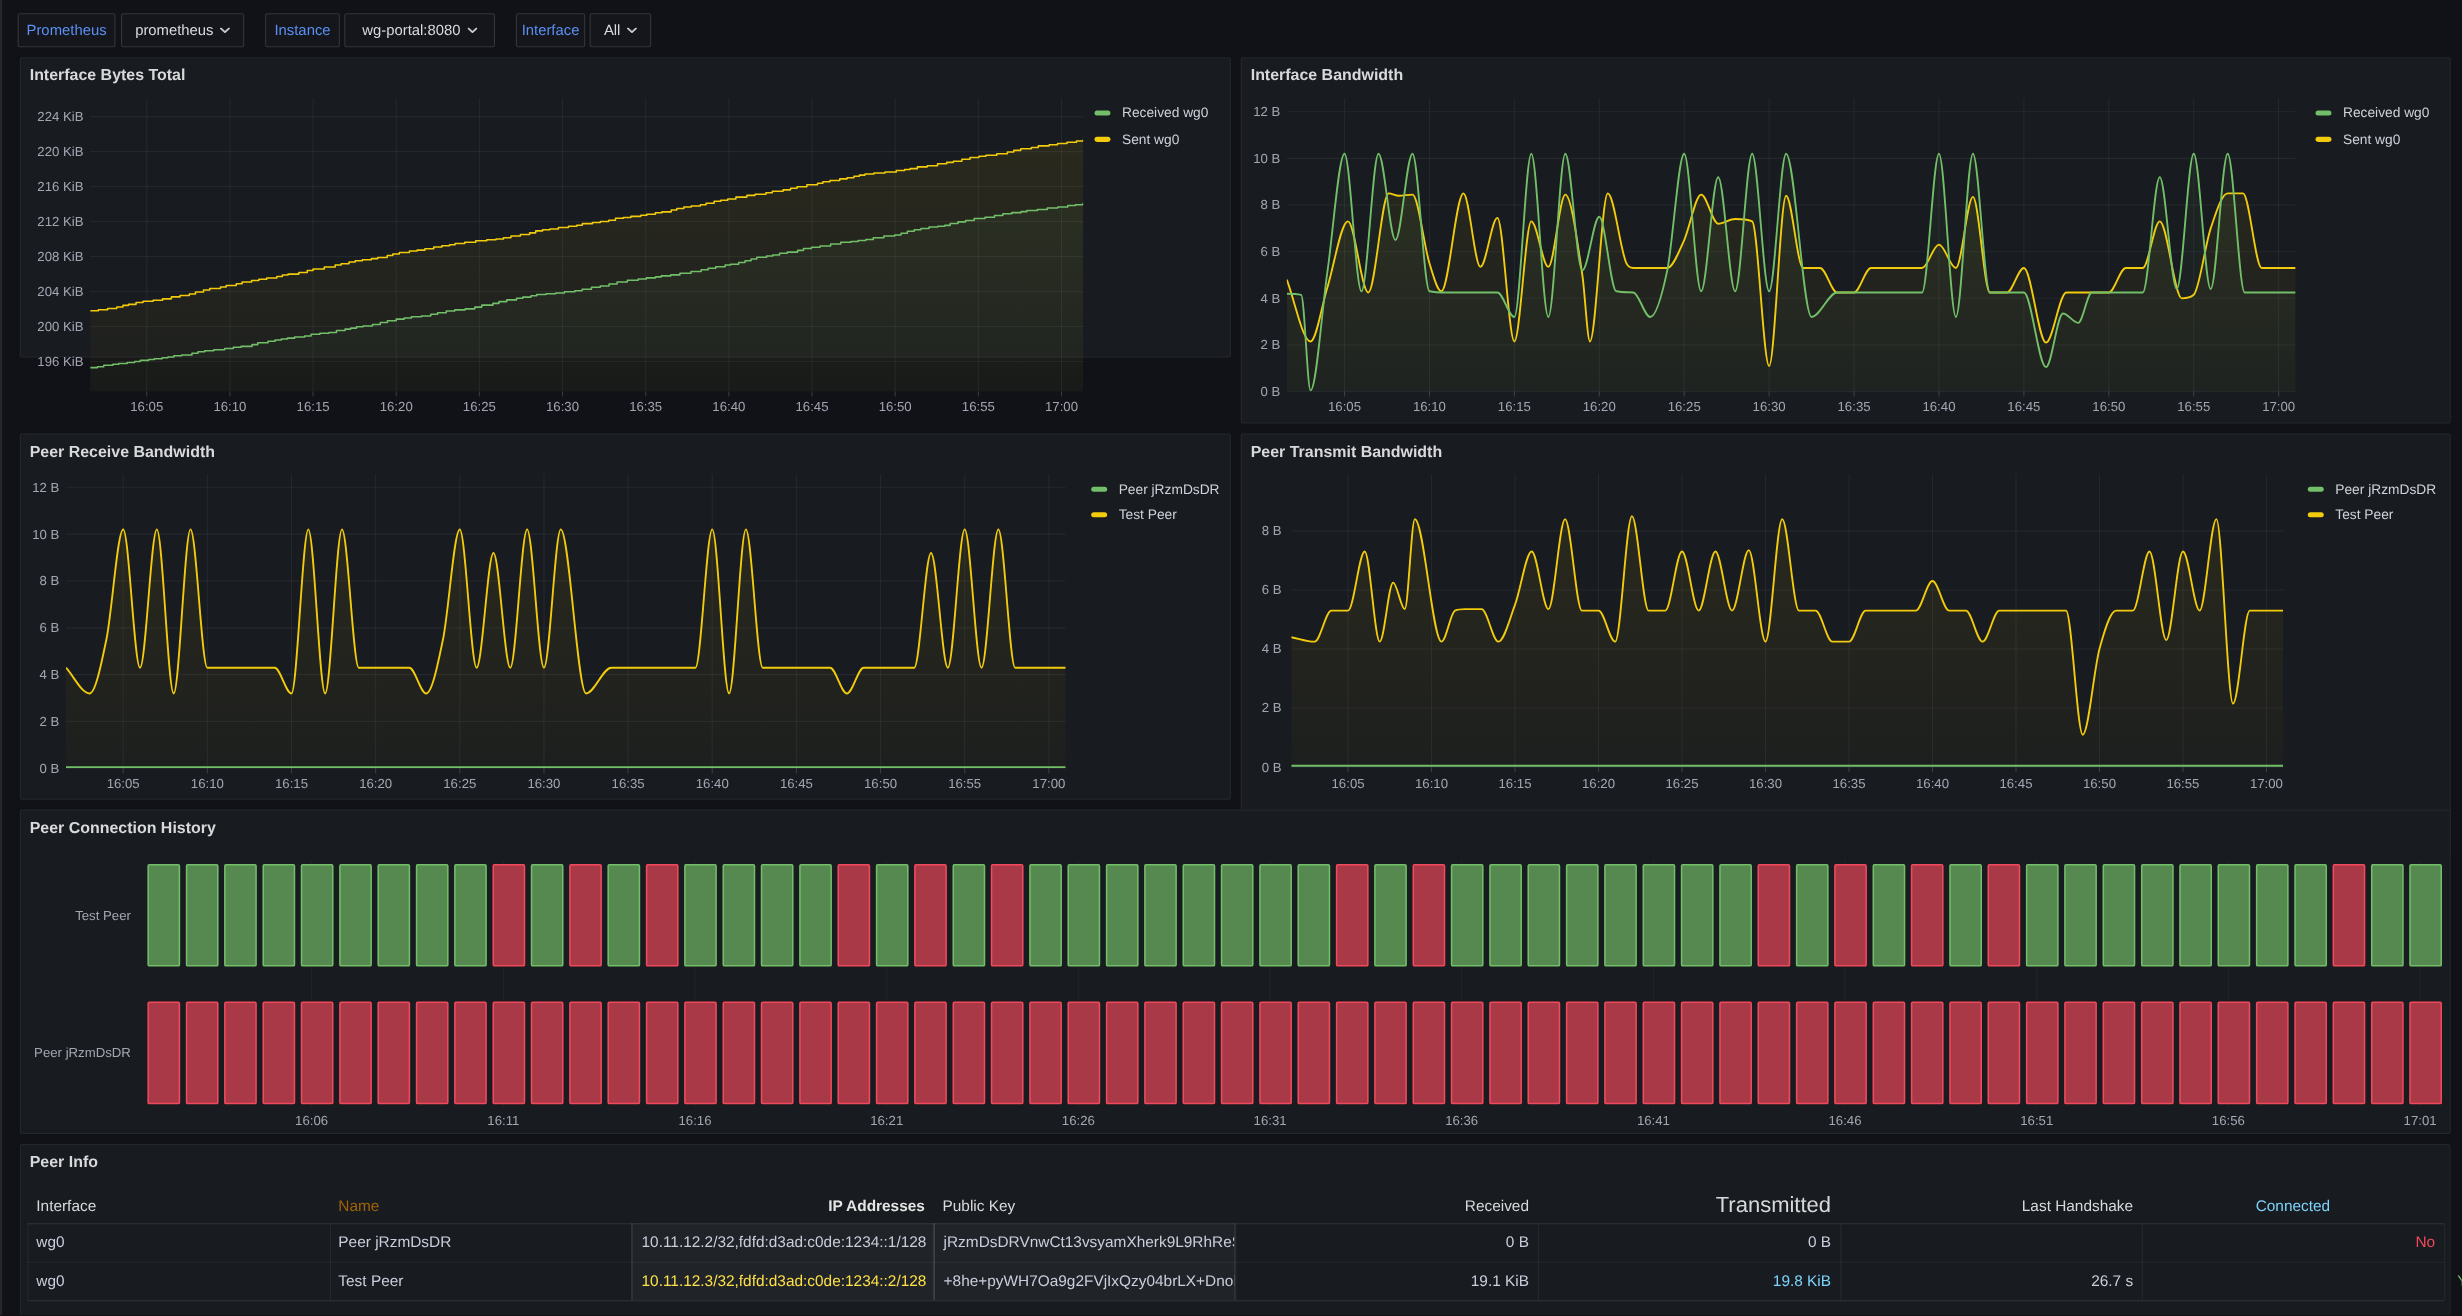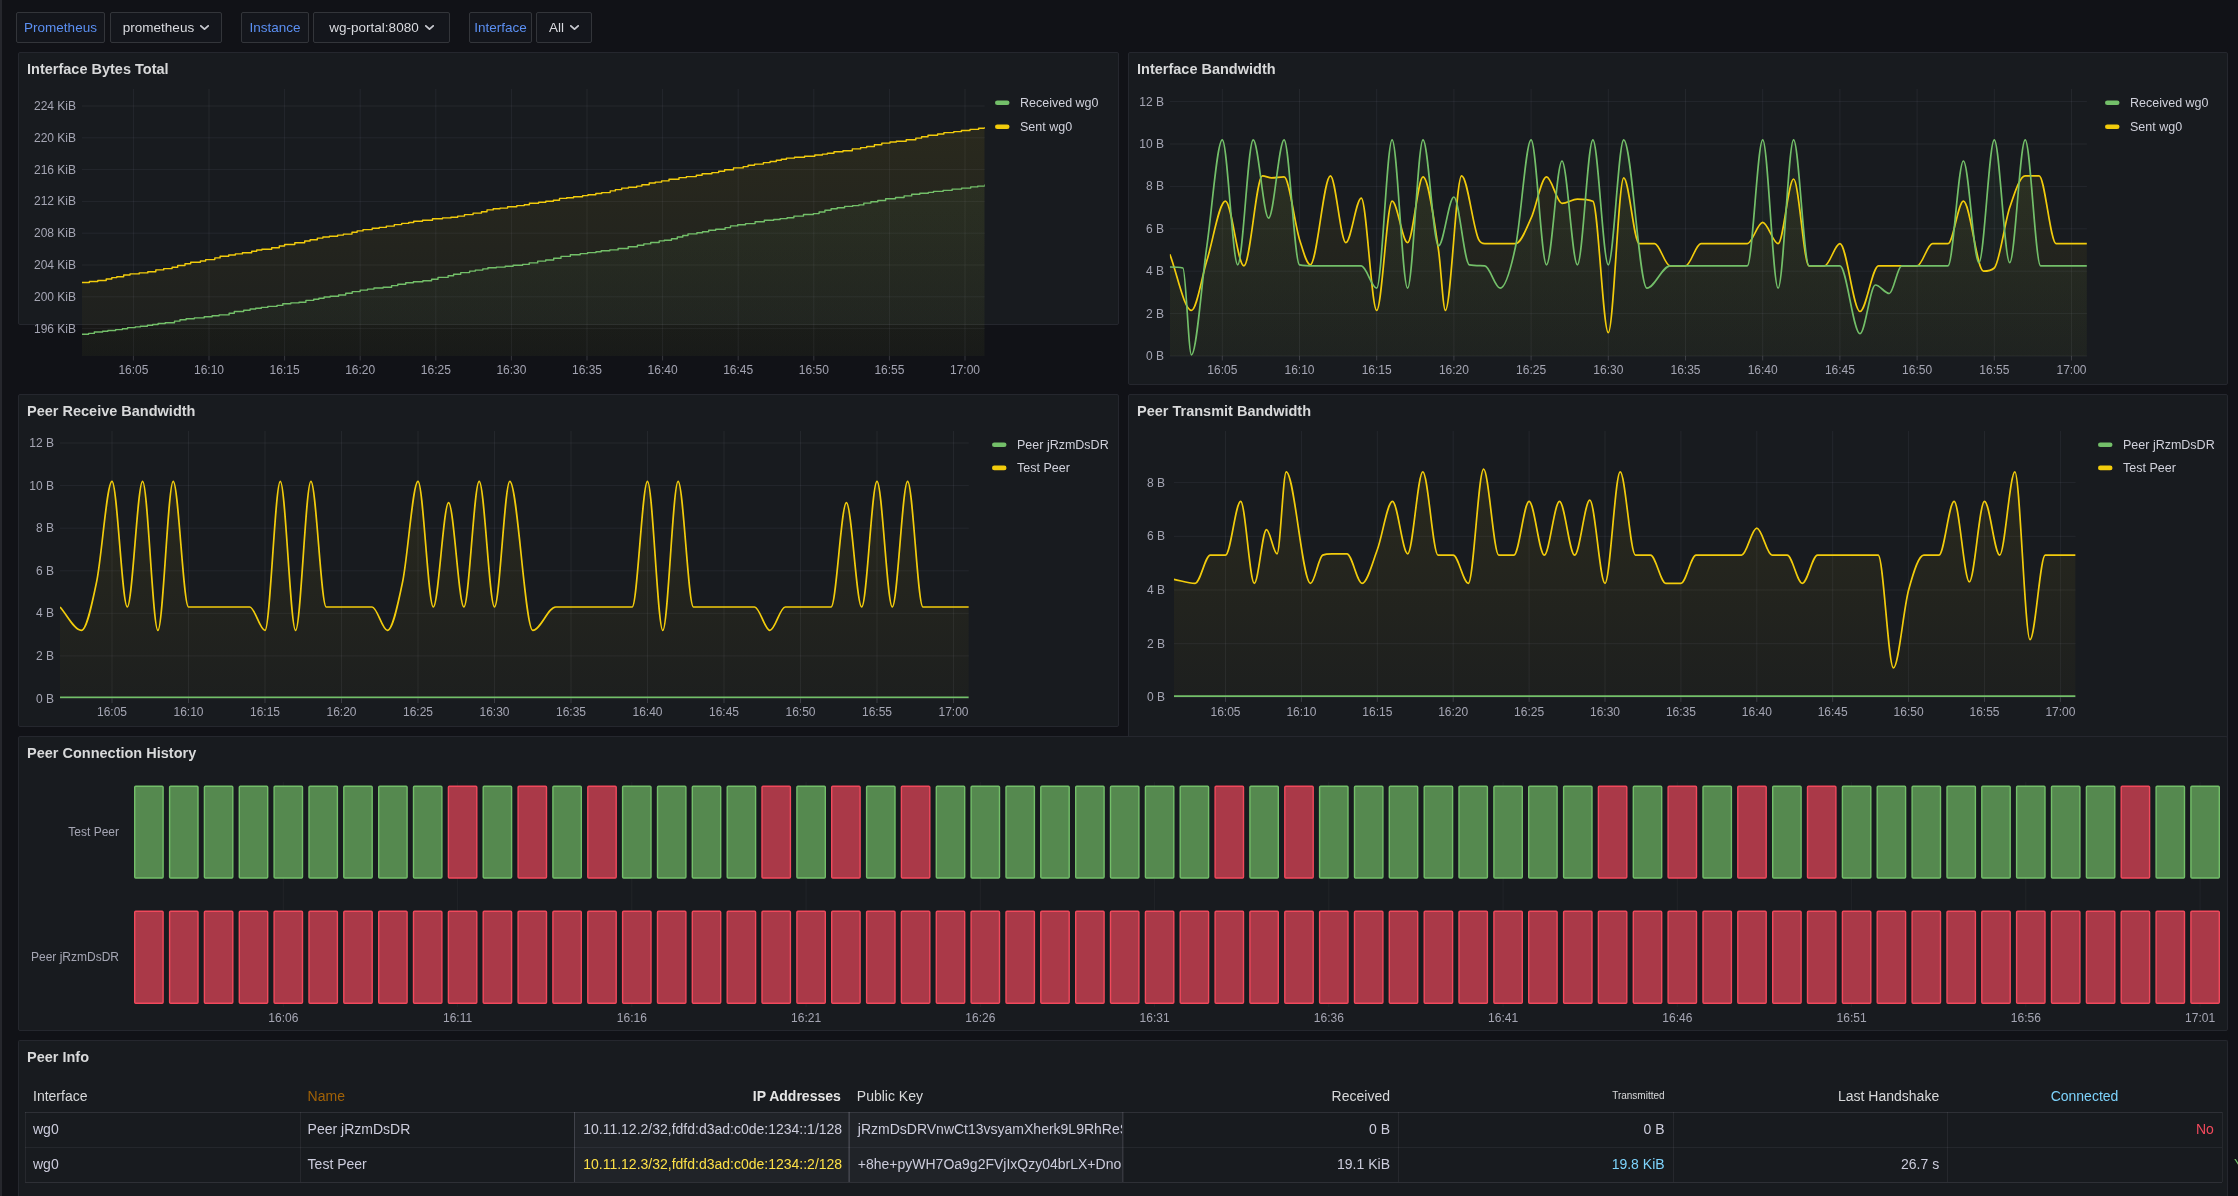--- a/index.html
+++ b/index.html
@@ -487,21 +487,21 @@
       <text x="2006.8" y="285.3" text-anchor="middle" class="ax">16:56</text>
       <text x="2181.1" y="285.3" text-anchor="middle" class="ax">17:01</text>
     </svg></div>
 <div class="panel" style="left:18px;top:1040px;width:2210px;height:156px;border-bottom:none;border-radius:2px 2px 0 0">
     <div class="ptitle">Peer Info</div>
     <div style="position:absolute;left:6.0px;top:41.0px;width:274.6px;height:28.0px;line-height:28.0px;padding:0 8px;font-size:14px;color:#d8d9da;overflow:hidden;white-space:nowrap;text-align:left;font-weight:500;">Interface</div>
     <div style="position:absolute;left:280.6px;top:41.0px;width:274.6px;height:28.0px;line-height:28.0px;padding:0 8px;font-size:14px;color:#a16207;overflow:hidden;white-space:nowrap;text-align:left;font-weight:500;">Name</div>
     <div style="position:absolute;left:555.2px;top:41.0px;width:274.6px;height:28.0px;line-height:28.0px;padding:0 8px;font-size:14px;color:#e5e5e5;overflow:hidden;white-space:nowrap;text-align:right;font-weight:700;">IP Addresses</div>
     <div style="position:absolute;left:829.8px;top:41.0px;width:274.6px;height:28.0px;line-height:28.0px;padding:0 8px;font-size:14px;color:#d8d9da;overflow:hidden;white-space:nowrap;text-align:left;font-weight:500;">Public Key</div>
     <div style="position:absolute;left:1104.4px;top:41.0px;width:274.6px;height:28.0px;line-height:28.0px;padding:0 8px;font-size:14px;color:#d8d9da;overflow:hidden;white-space:nowrap;text-align:right;font-weight:500;">Received</div>
-    <div style="position:absolute;left:1379.0px;top:41.0px;width:274.6px;height:28.0px;line-height:28.0px;padding:0 8px;font-size:10px;color:#d8d9da;overflow:hidden;white-space:nowrap;text-align:right;font-weight:500;">Transmitted</div>
+    <div style="position:absolute;left:1379.0px;top:41.0px;width:274.6px;height:28.0px;line-height:28.0px;padding:0 8px;font-size:20px;color:#d8d9da;overflow:hidden;white-space:nowrap;text-align:right;font-weight:500;">Transmitted</div>
     <div style="position:absolute;left:1653.6px;top:41.0px;width:274.6px;height:28.0px;line-height:28.0px;padding:0 8px;font-size:14px;color:#d8d9da;overflow:hidden;white-space:nowrap;text-align:right;font-weight:500;">Last Handshake</div>
     <div style="position:absolute;left:1928.2px;top:41.0px;width:274.6px;height:28.0px;line-height:28.0px;padding:0 8px;font-size:14px;color:#7dd3fc;overflow:hidden;white-space:nowrap;text-align:center;font-weight:500;">Connected</div>
     <div style="position:absolute;left:6.0px;top:71.0px;width:274.6px;height:35.0px;line-height:35.0px;padding:0 8px;font-size:14px;color:#ccccdc;overflow:hidden;white-space:nowrap;text-align:left;">wg0</div>
     <div style="position:absolute;left:280.6px;top:71.0px;width:274.6px;height:35.0px;line-height:35.0px;padding:0 8px;font-size:14px;color:#ccccdc;overflow:hidden;white-space:nowrap;text-align:left;">Peer jRzmDsDR</div>
     <div style="position:absolute;left:555.2px;top:71.0px;width:274.6px;height:35.0px;line-height:35.0px;padding:0 8px;font-size:14px;color:#ccccdc;overflow:hidden;white-space:nowrap;text-align:left;background:rgba(204,204,220,0.05);border-left:1px solid rgba(204,204,220,0.12);border-right:1px solid rgba(204,204,220,0.12);">10.11.12.2/32,fdfd:d3ad:c0de:1234::1/128</div>
     <div style="position:absolute;left:829.8px;top:71.0px;width:274.6px;height:35.0px;line-height:35.0px;padding:0 8px;font-size:14px;color:#ccccdc;overflow:hidden;white-space:nowrap;text-align:left;background:rgba(204,204,220,0.05);border-left:1px solid rgba(204,204,220,0.12);border-right:1px solid rgba(204,204,220,0.12);">jRzmDsDRVnwCt13vsyamXherk9L9RhReSnukEezIW9Zak0NKzCk=</div>
     <div style="position:absolute;left:1104.4px;top:71.0px;width:274.6px;height:35.0px;line-height:35.0px;padding:0 8px;font-size:14px;color:#ccccdc;overflow:hidden;white-space:nowrap;text-align:right;">0 B</div>
     <div style="position:absolute;left:1379.0px;top:71.0px;width:274.6px;height:35.0px;line-height:35.0px;padding:0 8px;font-size:14px;color:#ccccdc;overflow:hidden;white-space:nowrap;text-align:right;">0 B</div>
     <div style="position:absolute;left:1653.6px;top:71.0px;width:274.6px;height:35.0px;line-height:35.0px;padding:0 8px;font-size:14px;color:#ccccdc;overflow:hidden;white-space:nowrap;text-align:right;"></div>
     <div style="position:absolute;left:1928.2px;top:71.0px;width:274.6px;height:35.0px;line-height:35.0px;padding:0 8px;font-size:14px;color:#f2495c;overflow:hidden;white-space:nowrap;text-align:right;">No</div>

